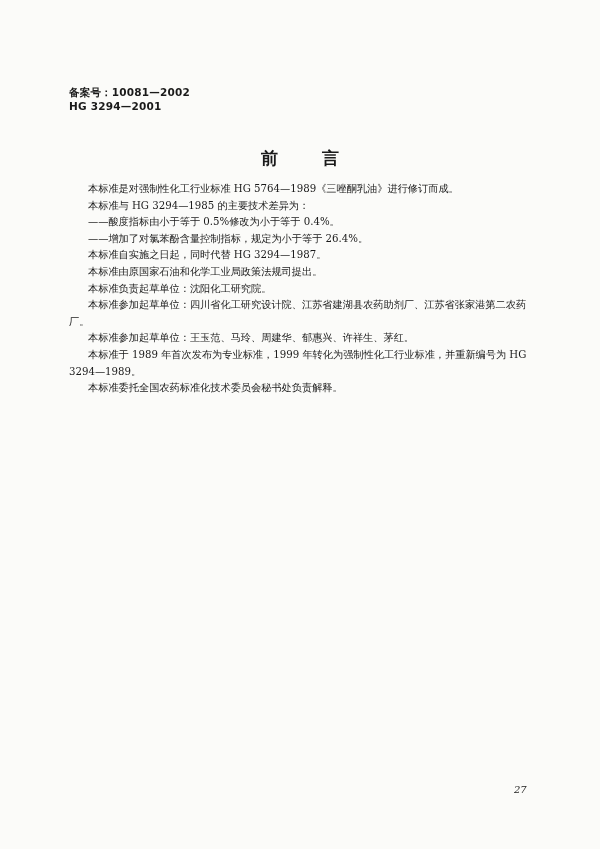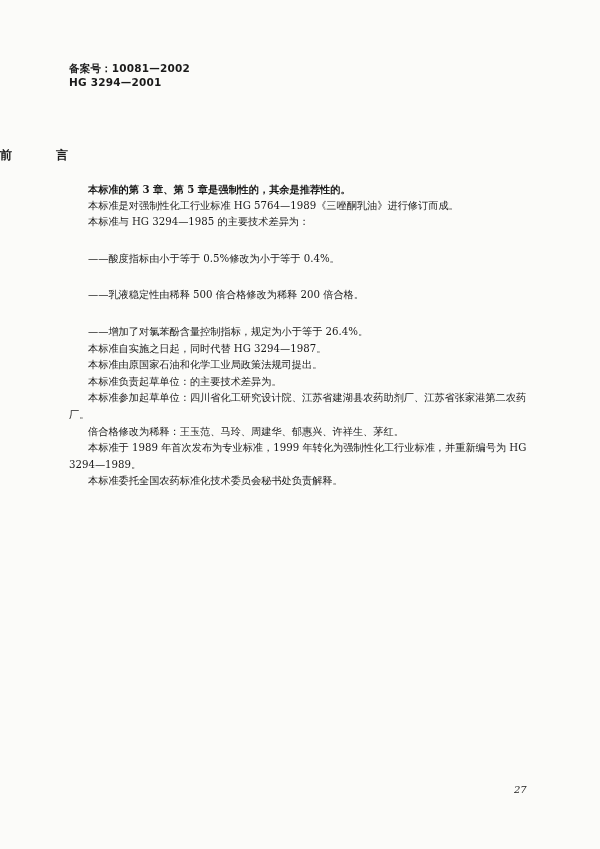--- a/index.html
+++ b/index.html
@@ -1,50 +1,48 @@
 <!DOCTYPE html>
 <html><head>
 <meta charset="utf-8">
 <style>
   html, body { margin: 0; padding: 0; }
   body {
     width: 600px; height: 849px; background: #fbfbf9; position: relative; overflow: hidden;
     font-family: "DejaVu Serif", "Liberation Serif", serif; color: #1a1a1a;
   }
-  .hdr { position: absolute; left: 69px; font-family: "DejaVu Sans", "Liberation Sans", sans-serif; font-weight: bold; font-size: 10.5px; letter-spacing: 0.2px; }
+  .hdr { position: absolute; left: 69px; font-family: "DejaVu Sans", "Liberation Sans", sans-serif; font-weight: bold; font-size: 10.5px; letter-spacing: 0.2px; margin-top: 24px; }
   .hdr1 { top: 62px; }
   .hdr2 { top: 76px; }
-  .title { position: absolute; top: 147px; left: 0; width: 600px; font-size: 12px; font-weight: bold; font-family: "DejaVu Serif", serif; }
+  .title { position: absolute; top: 147px; left: 0; width: 600px; text-align: center; font-size: 17px; font-weight: bold; font-family: "DejaVu Serif", serif; }
   .title span { display: inline-block; }
   .title .sp { width: 44px; }
   .body { position: absolute; top: 181px; left: 69px; width: 470px; font-size: 10.2px; line-height: 16.6px; }
   .p { margin: 0; text-indent: 19px; }
   .p.bold { font-weight: bold; }
-  .p.dash { text-indent: 19px; margin-top: 20px; }
+  .p.dash { text-indent: 19px; }
   .pageno { position: absolute; top: 784px; left: 514px; font-style: italic; font-size: 10px; }
 </style>
 </head>
 <body>
 
 <div class="hdr hdr1">备案号：10081—2002</div>
 <div class="hdr hdr2">HG 3294—2001</div>
 
 <div class="title">
   <span>前</span><span class="sp"></span><span>言</span>
 </div>
 
 <div class="body">
-  <p class="p bold">本标准的第 3 章、第 5 章是强制性的，其余是推荐性的。</p>
   <p class="p">本标准是对强制性化工行业标准 HG 5764—1989《三唑酮乳油》进行修订而成。</p>
   <p class="p">本标准与 HG 3294—1985 的主要技术差异为：</p>
   <p class="p dash">——酸度指标由小于等于 0.5%修改为小于等于 0.4%。</p>
-  <p class="p dash">——乳液稳定性由稀释 500 倍合格修改为稀释 200 倍合格。</p>
   <p class="p dash">——增加了对氯苯酚含量控制指标，规定为小于等于 26.4%。</p>
   <p class="p">本标准自实施之日起，同时代替 HG 3294—1987。</p>
   <p class="p">本标准由原国家石油和化学工业局政策法规司提出。</p>
-  <p class="p">本标准负责起草单位：的主要技术差异为。</p>
+  <p class="p">本标准负责起草单位：沈阳化工研究院。</p>
   <p class="p">本标准参加起草单位：四川省化工研究设计院、江苏省建湖县农药助剂厂、江苏省张家港第二农药厂。</p>
-  <p class="p">倍合格修改为稀释：王玉范、马玲、周建华、郁惠兴、许祥生、茅红。</p>
+  <p class="p">本标准参加起草单位：王玉范、马玲、周建华、郁惠兴、许祥生、茅红。</p>
   <p class="p">本标准于 1989 年首次发布为专业标准，1999 年转化为强制性化工行业标准，并重新编号为 HG 3294—1989。</p>
   <p class="p">本标准委托全国农药标准化技术委员会秘书处负责解释。</p>
 </div>
 
 <div class="pageno">27</div>
 
 </body></html>

